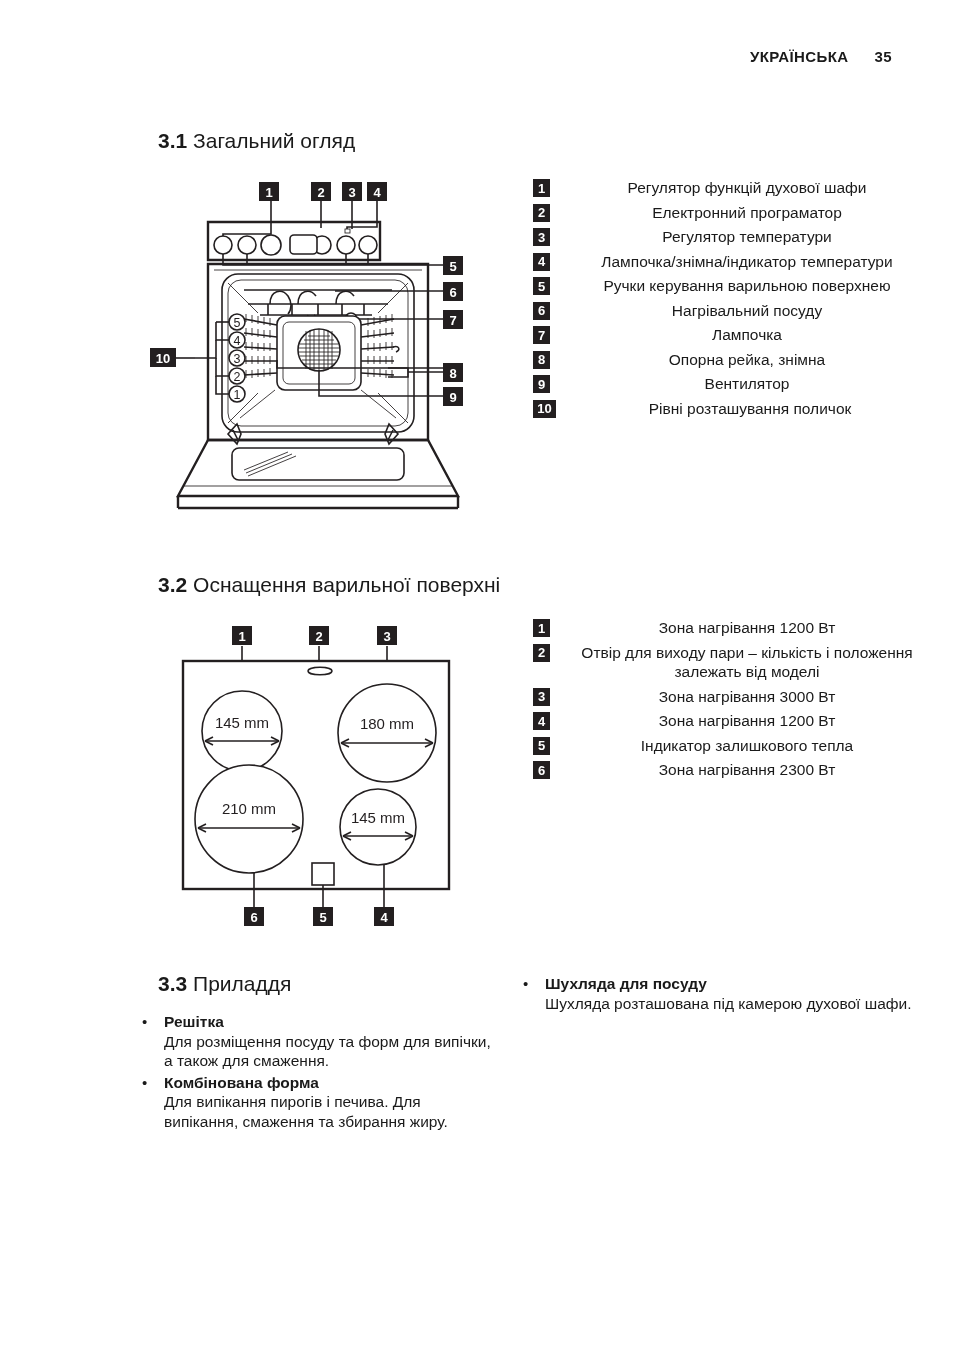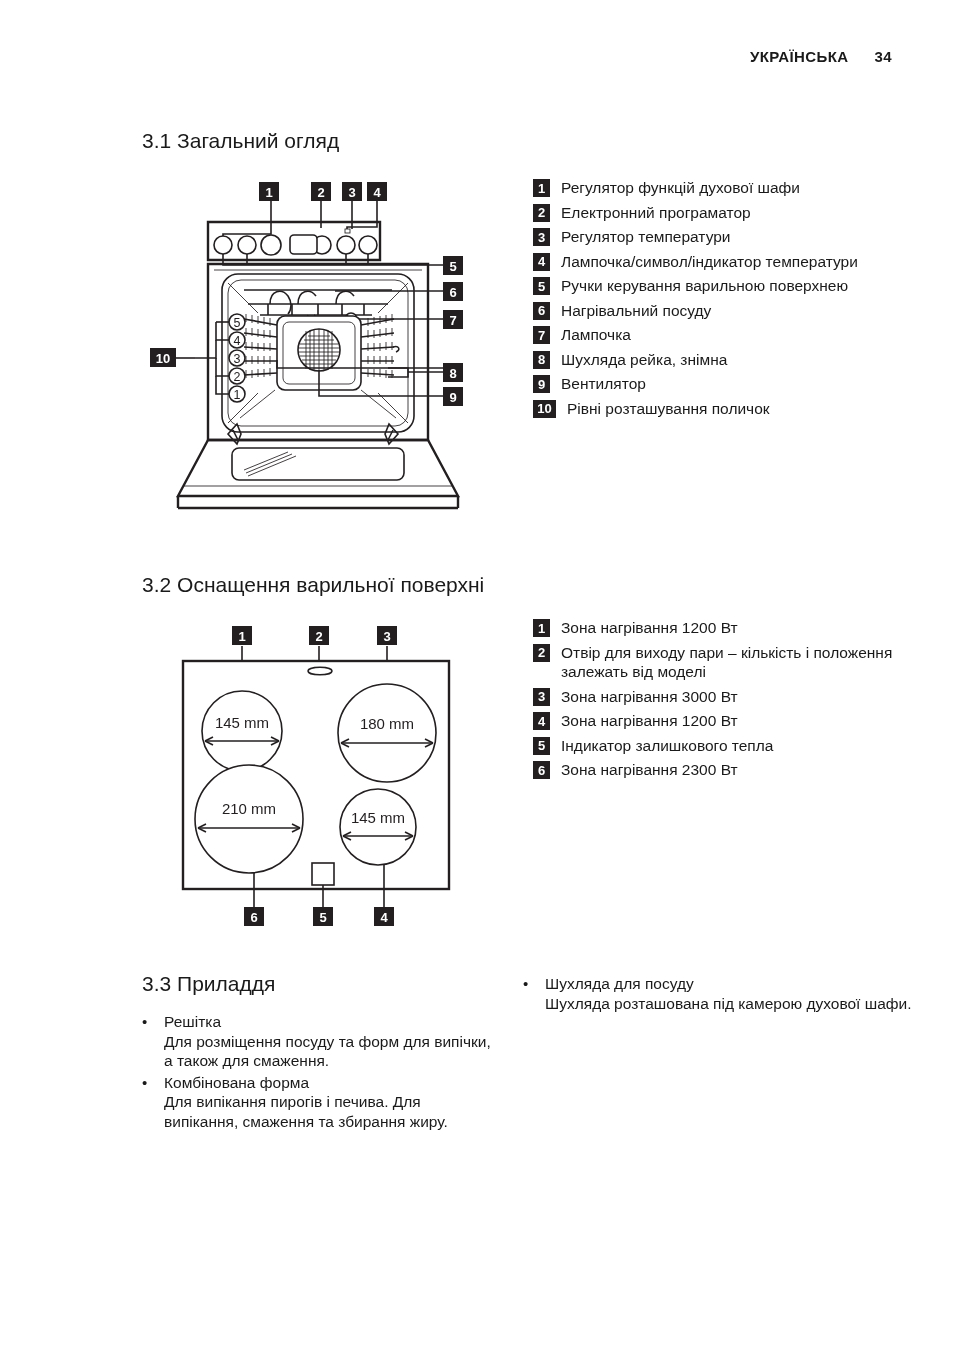--- a/index.html
+++ b/index.html
@@ -27,21 +27,21 @@
     position: absolute;
     left: 40px; top: 78px;
     font-size: 30px; font-weight: 400; letter-spacing: .2px;
   }
   .chapter-title .num { font-weight: bold; }
 
   .sec-title {
     position: absolute;
     font-size: 21px; font-weight: 400;
   }
-  .sec-title .num { font-weight: normal; }
+  .sec-title .num { font-weight: bold; margin-left: 16px; }
   #sec31 { left: 142px; top: 129px; }
   #sec32 { left: 142px; top: 573px; }
   #sec33 { left: 142px; top: 972px; }
 
   
   .legend { position: absolute; font-size: 15.5px; line-height: 19.5px; }
   #legend-oven { left: 533px; top: 178px; width: 400px; }
   #legend-hob  { left: 533px; top: 618px; width: 400px; }
 
   .legend-row {
@@ -51,30 +51,30 @@
   .badge {
     flex: 0 0 auto;
     display: inline-flex; align-items: center; justify-content: center;
     background: #231f20; color: #ffffff;
     font-size: 13px; font-weight: bold;
     width: 17px; height: 18px;
     margin-right: 11px; margin-top: 1px;
     line-height: 1;
   }
   .badge.wide { width: 23px; }
-  .legend-text { flex: 1 1 auto; }
+  .legend-text { flex: 1 1 auto; text-align: center; }
 
   
   .acc-col { position: absolute; font-size: 15.5px; line-height: 19.5px; }
   #acc-left  { left: 142px; top: 1012px; width: 350px; }
   #acc-right { left: 523px; top: 974px; width: 390px; }
   .acc-item { display: flex; margin-bottom: 2px; }
   .acc-bullet { flex: 0 0 22px; font-size: 15px; line-height: 20px; }
   .acc-body { flex: 1 1 auto; }
-  .acc-head { font-weight: normal; }
+  .acc-head { font-weight: bold; }
 
   
   .figure { position: absolute; }
   #fig-oven { left: 140px; top: 178px; }
   #fig-hob  { left: 172px; top: 616px; }
 
   svg { display: block; }
   .ln { fill: none; stroke: #231f20; }
   .lw15 { stroke-width: 1.6; }
   .lw2 { stroke-width: 2.4; }
@@ -94,21 +94,21 @@
     font-size: 12.5px; fill: #231f20;
   }
 </style>
 </head>
 <body>
 
 <div class="page">
 
   <div class="header">
     <span>УКРАЇНСЬКА</span>
-    <span class="pageno">34</span>
+    <span class="pageno">35</span>
   </div>
 
 
   <div class="sec-title" id="sec31">
     <span class="num">3.1</span>
     <span>Загальний огляд</span>
   </div>
 
   <div class="figure" id="fig-oven">
     <svg width="360" height="345" viewBox="0 0 360 345">
@@ -335,37 +335,37 @@
     <div class="legend-row">
       <span class="badge">2</span>
       <span class="legend-text">Електронний програматор</span>
     </div>
     <div class="legend-row">
       <span class="badge">3</span>
       <span class="legend-text">Регулятор температури</span>
     </div>
     <div class="legend-row">
       <span class="badge">4</span>
-      <span class="legend-text">Лампочка/символ/індикатор температури</span>
+      <span class="legend-text">Лампочка/знімна/індикатор температури</span>
     </div>
     <div class="legend-row">
       <span class="badge">5</span>
       <span class="legend-text">Ручки керування варильною поверхнею</span>
     </div>
     <div class="legend-row">
       <span class="badge">6</span>
       <span class="legend-text">Нагрівальний посуду</span>
     </div>
     <div class="legend-row">
       <span class="badge">7</span>
       <span class="legend-text">Лампочка</span>
     </div>
     <div class="legend-row">
       <span class="badge">8</span>
-      <span class="legend-text">Шухляда рейка, знімна</span>
+      <span class="legend-text">Опорна рейка, знімна</span>
     </div>
     <div class="legend-row">
       <span class="badge">9</span>
       <span class="legend-text">Вентилятор</span>
     </div>
     <div class="legend-row">
       <span class="badge wide">10</span>
       <span class="legend-text">Рівні розташування поличок</span>
     </div>
   </div>

